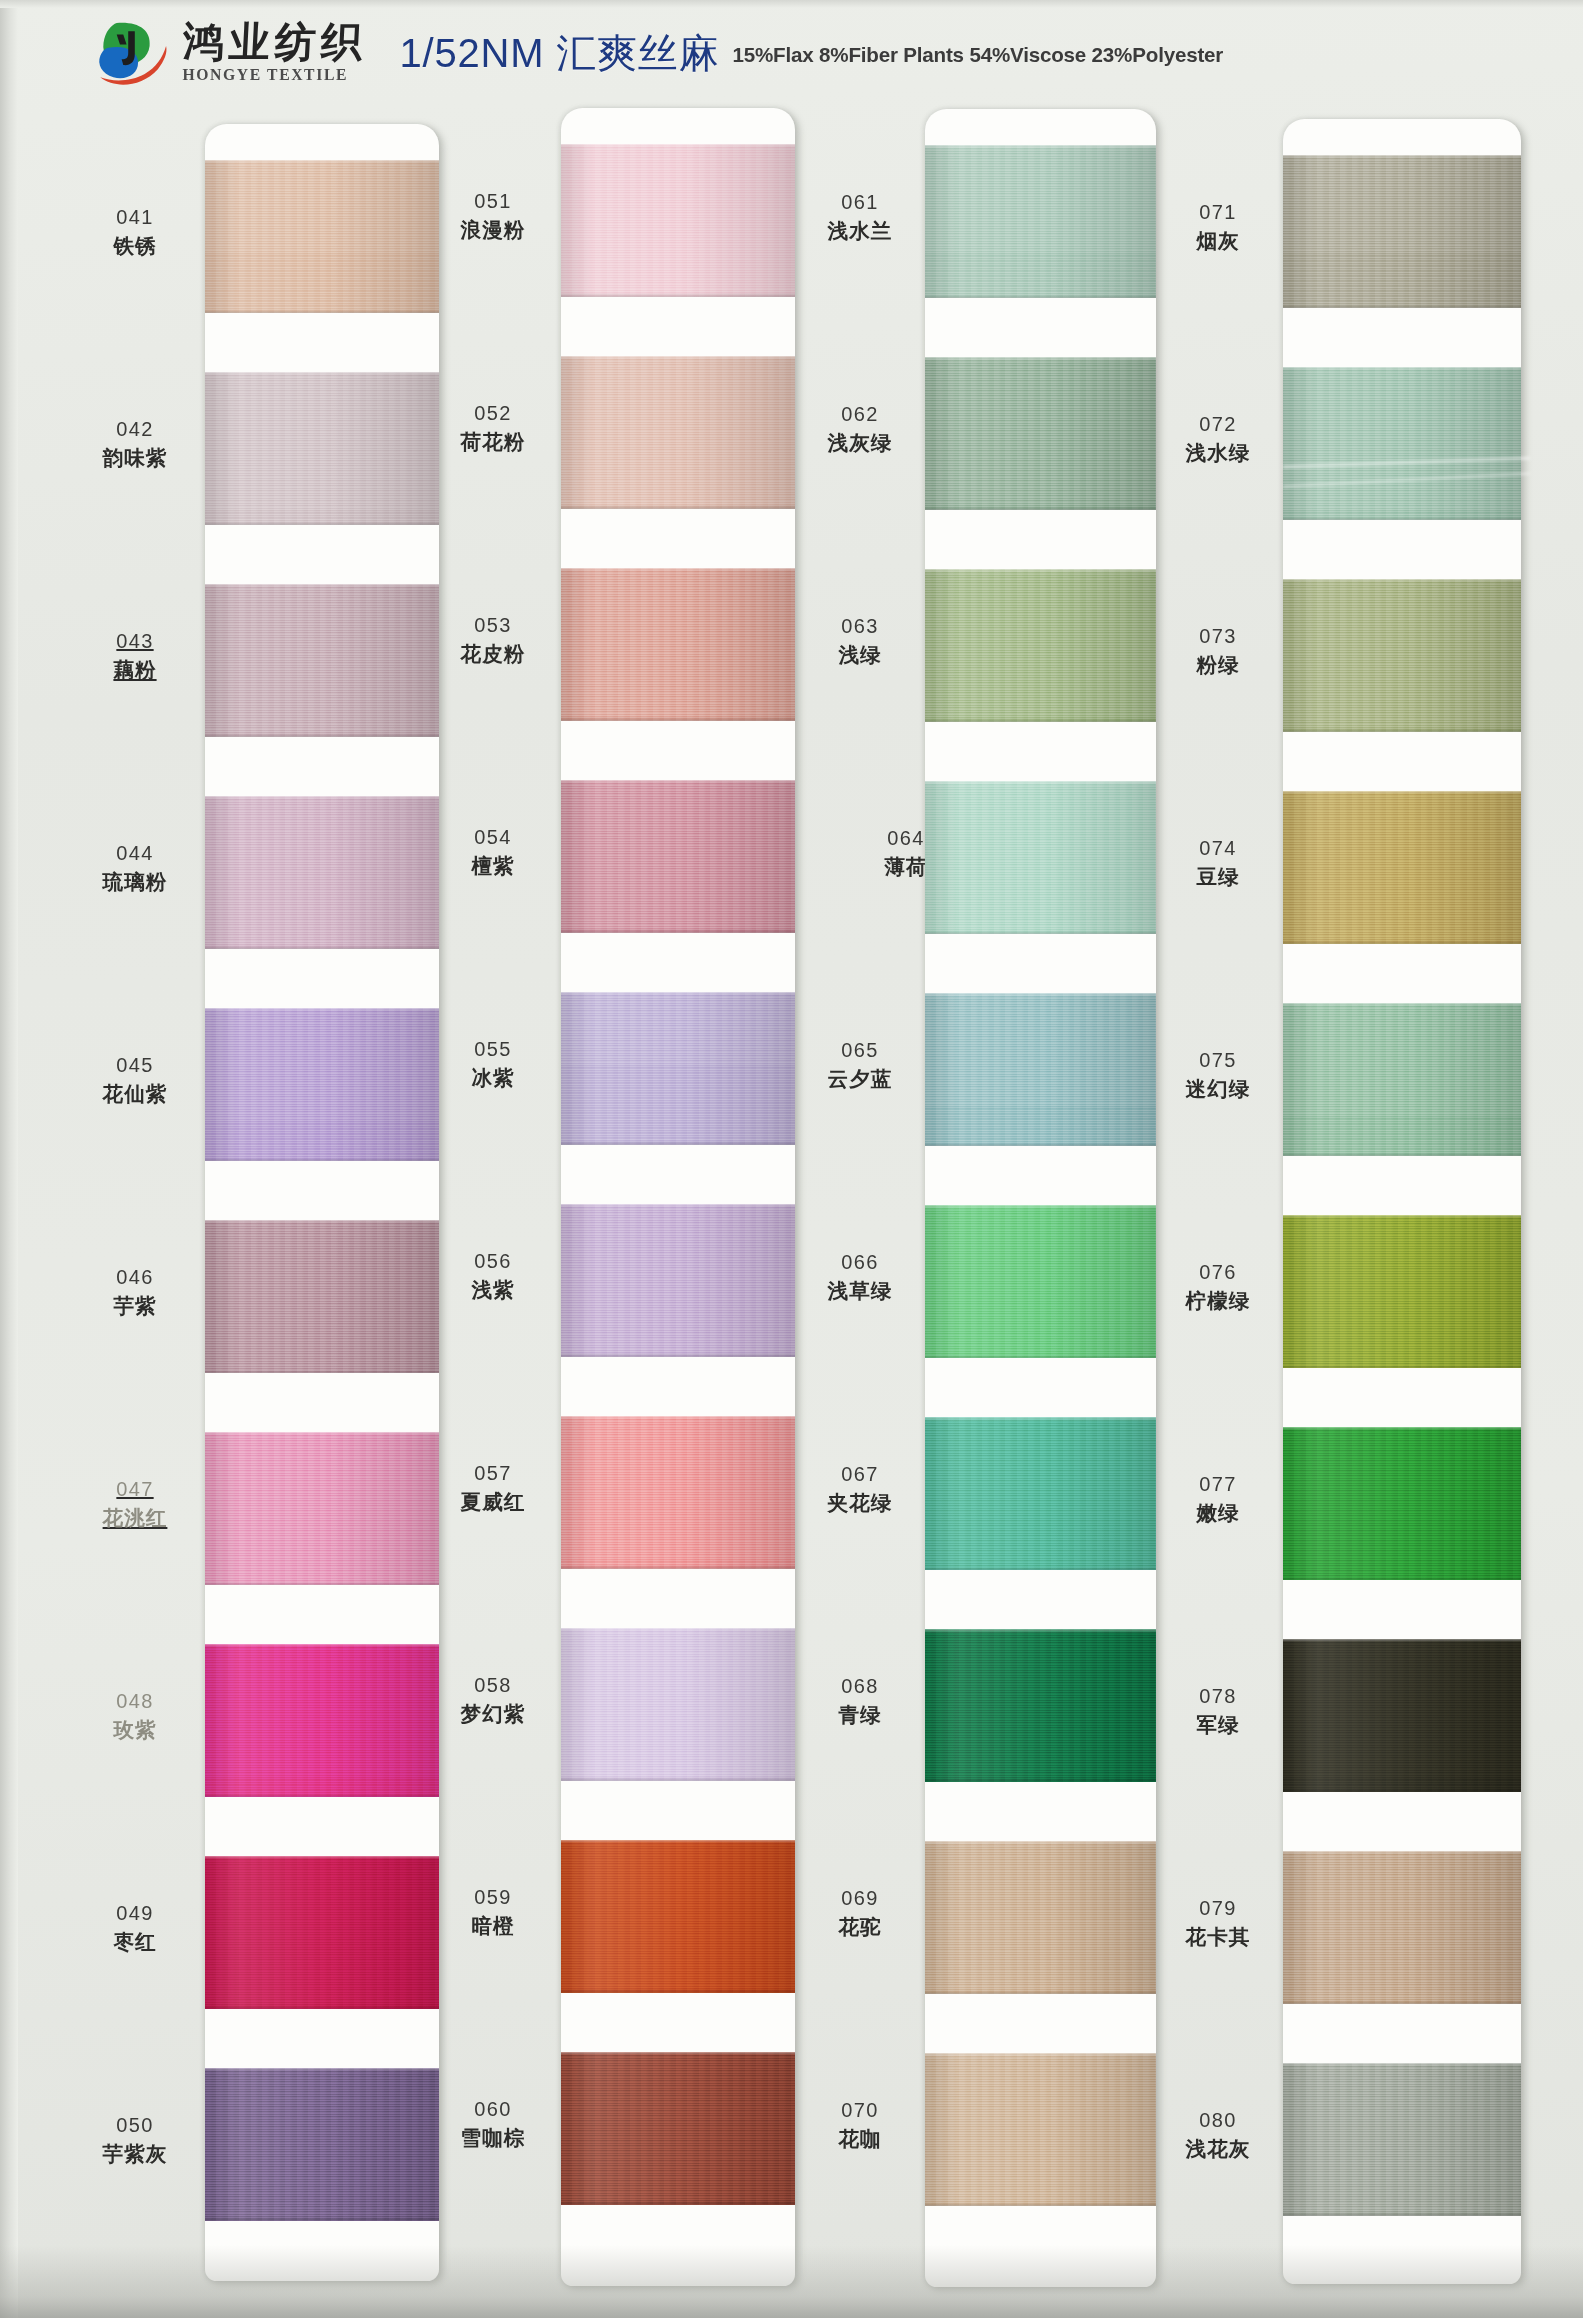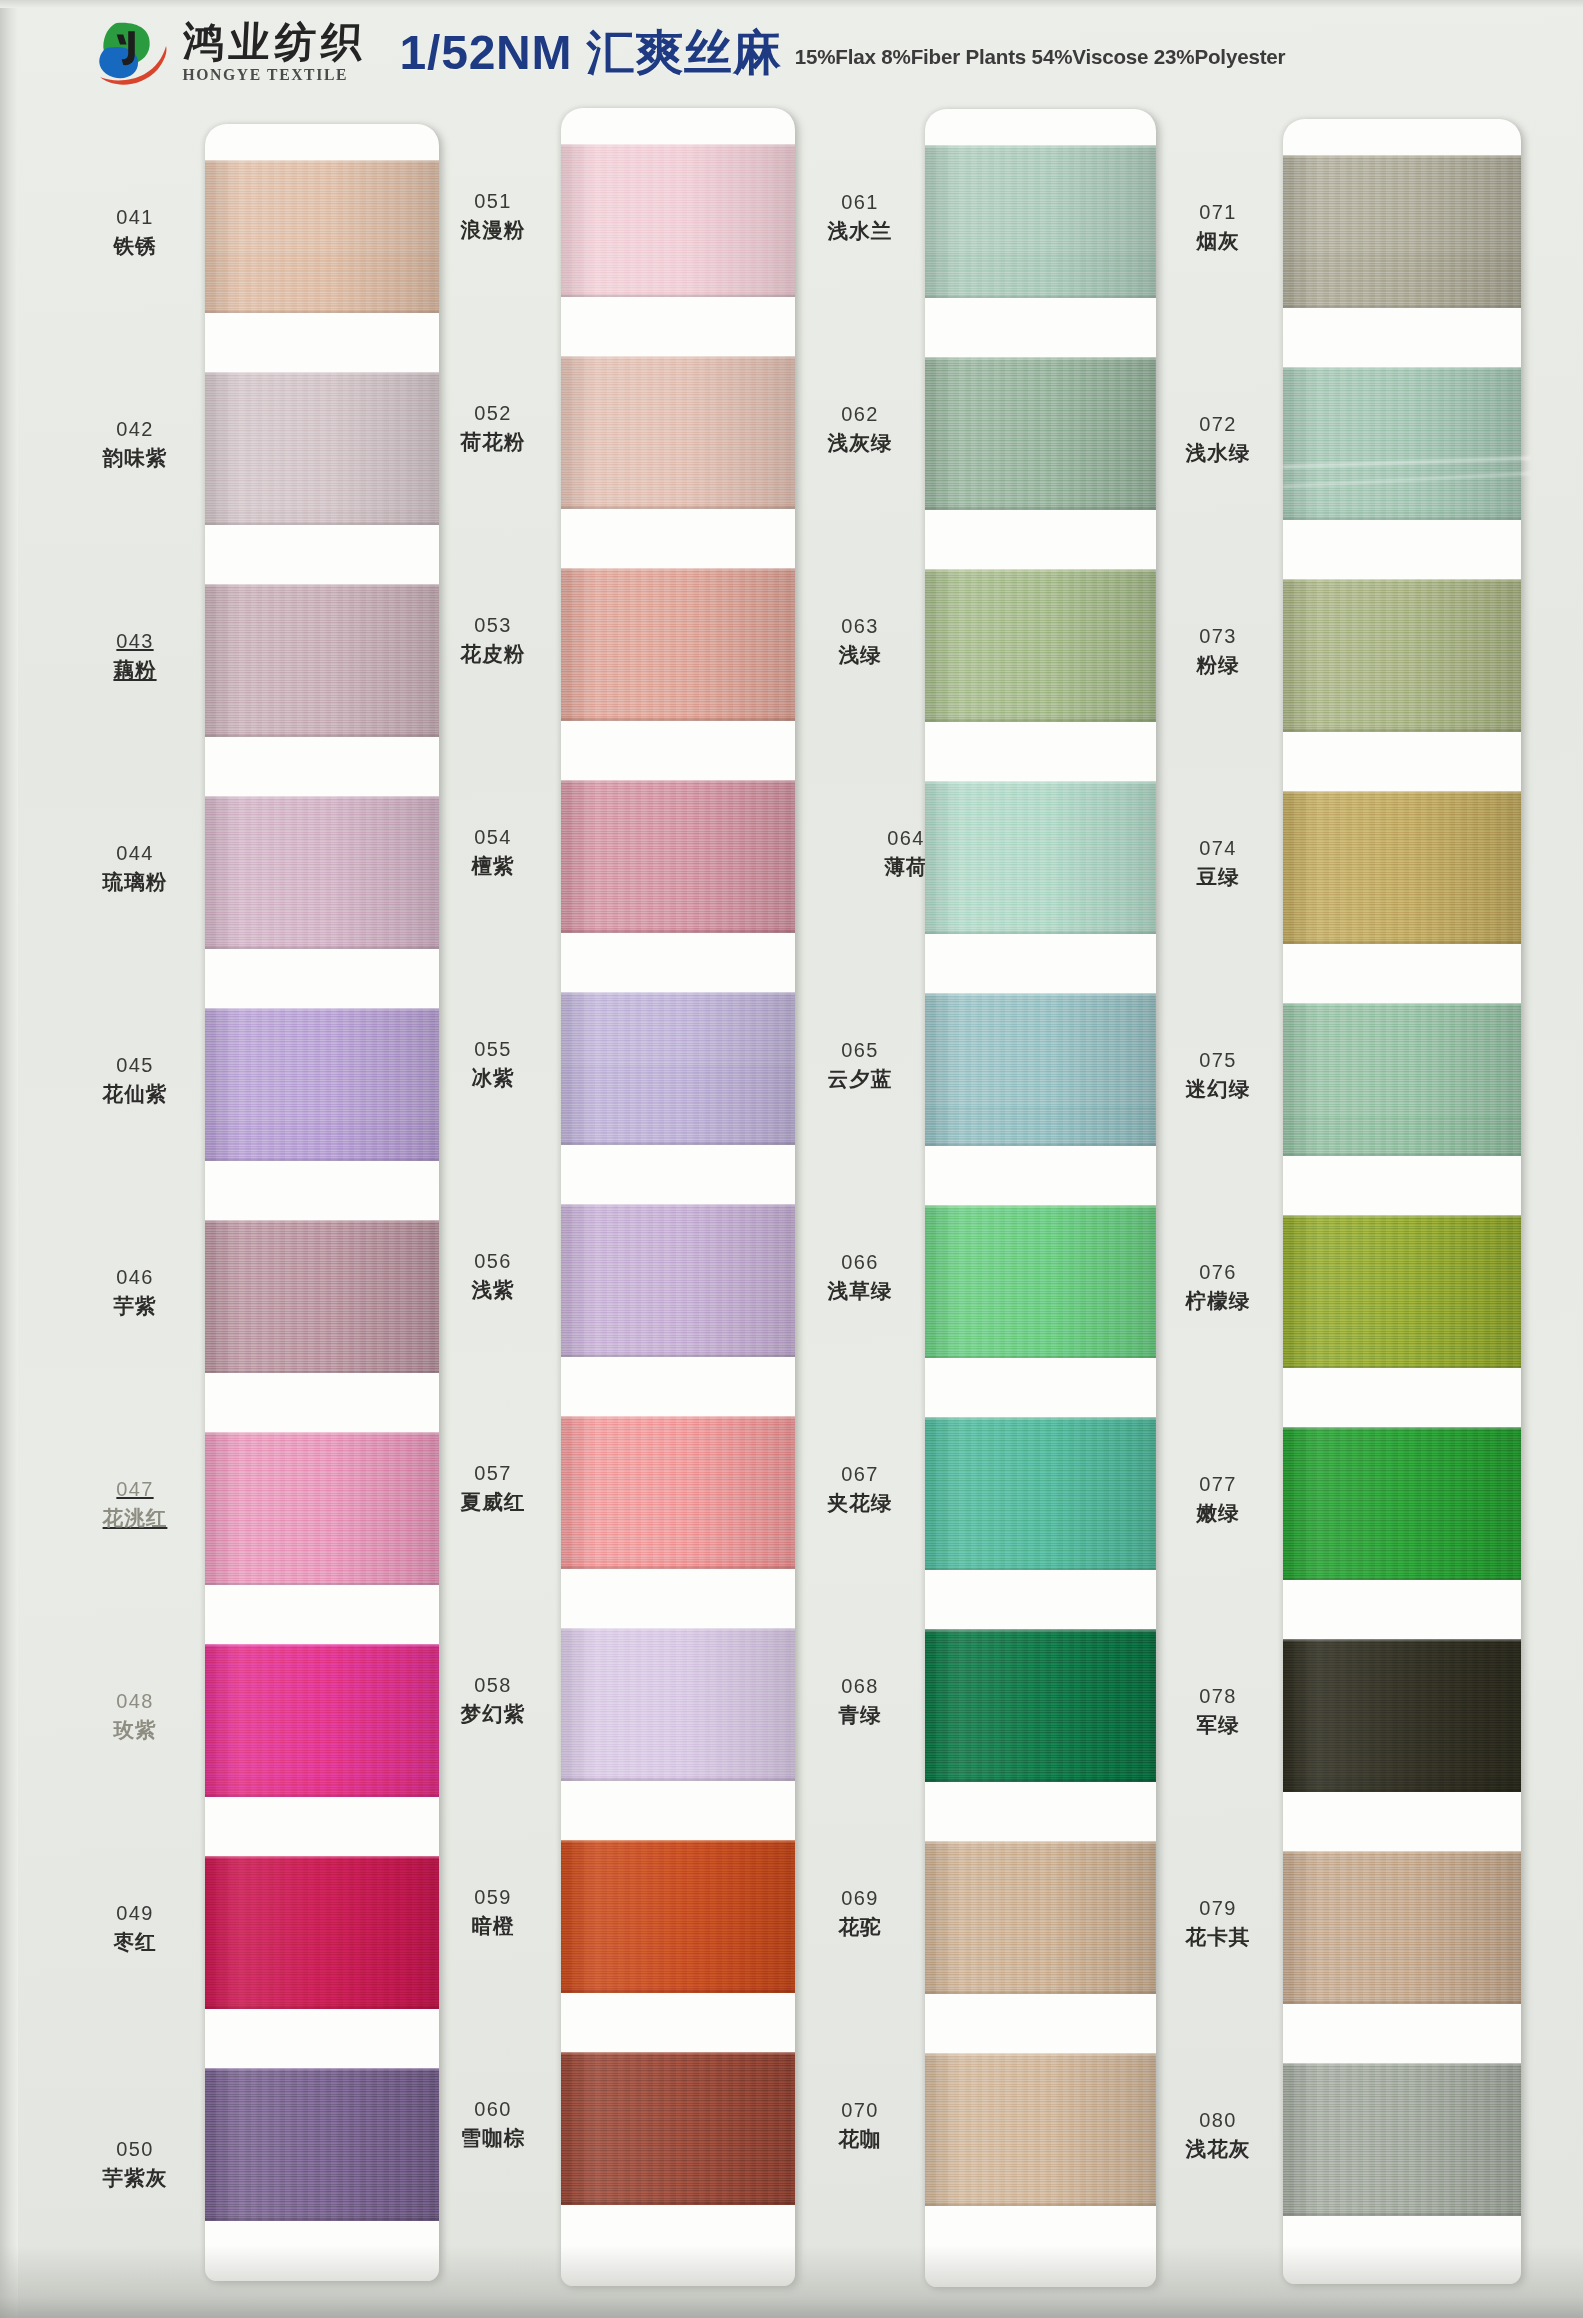--- a/index.html
+++ b/index.html
@@ -42,21 +42,21 @@
     transform: skewX(-3deg);
   }
   .brand-en {
     font-family:"Liberation Serif", serif;
     font-weight:bold; font-size:15.7px; letter-spacing:1.6px;
     color:#4b4b4b; margin-top:1.6px; white-space:nowrap;
   }
   #title-block { display:flex; align-items:baseline; margin-left:33px; }
   #title-main {
     font-family:"Liberation Sans", sans-serif;
-    font-weight:bold; font-size:48px; letter-spacing:0.8px;
+    font-weight:normal; font-size:40px; letter-spacing:0.8px;
     color:#1e3a82; white-space:nowrap;
     text-shadow:0 0.8px 0 rgba(255,255,255,.45);
   }
   #title-comp {
     font-family:"Liberation Sans", sans-serif;
     font-weight:bold; font-size:20.6px; letter-spacing:-0.2px;
     color:#3b3b3b; white-space:nowrap; margin-left:13px;
     position:relative; top:-5px;
   }
   
@@ -189,21 +189,21 @@
           <span class="name">花洮红</span>
         </div>
         <div class="label faded" style="left: 73px; top: 1582px;">
           <span class="code">048</span>
           <span class="name">玫紫</span>
         </div>
         <div class="label" style="left: 73px; top: 1794px;">
           <span class="code">049</span>
           <span class="name">枣红</span>
         </div>
-        <div class="label" style="left: 73px; top: 2006px; margin-top: 24px;">
+        <div class="label" style="left: 73px; top: 2006px;">
           <span class="code">050</span>
           <span class="name">芋紫灰</span>
         </div>
         <div class="card" style="left: 205px; top: 18px; width: 234px; height: 2157px; background: rgb(253, 253, 251);">
           <div class="card-inner">
             <div class="swatch" title="041 铁锈" style="top: 36px; height: 153px;">
               <div class="fill" style="background: rgb(221, 187, 164);"></div>
               <div class="tex"></div>
               <div class="sheen"></div>
               <div class="edge-top"></div>

